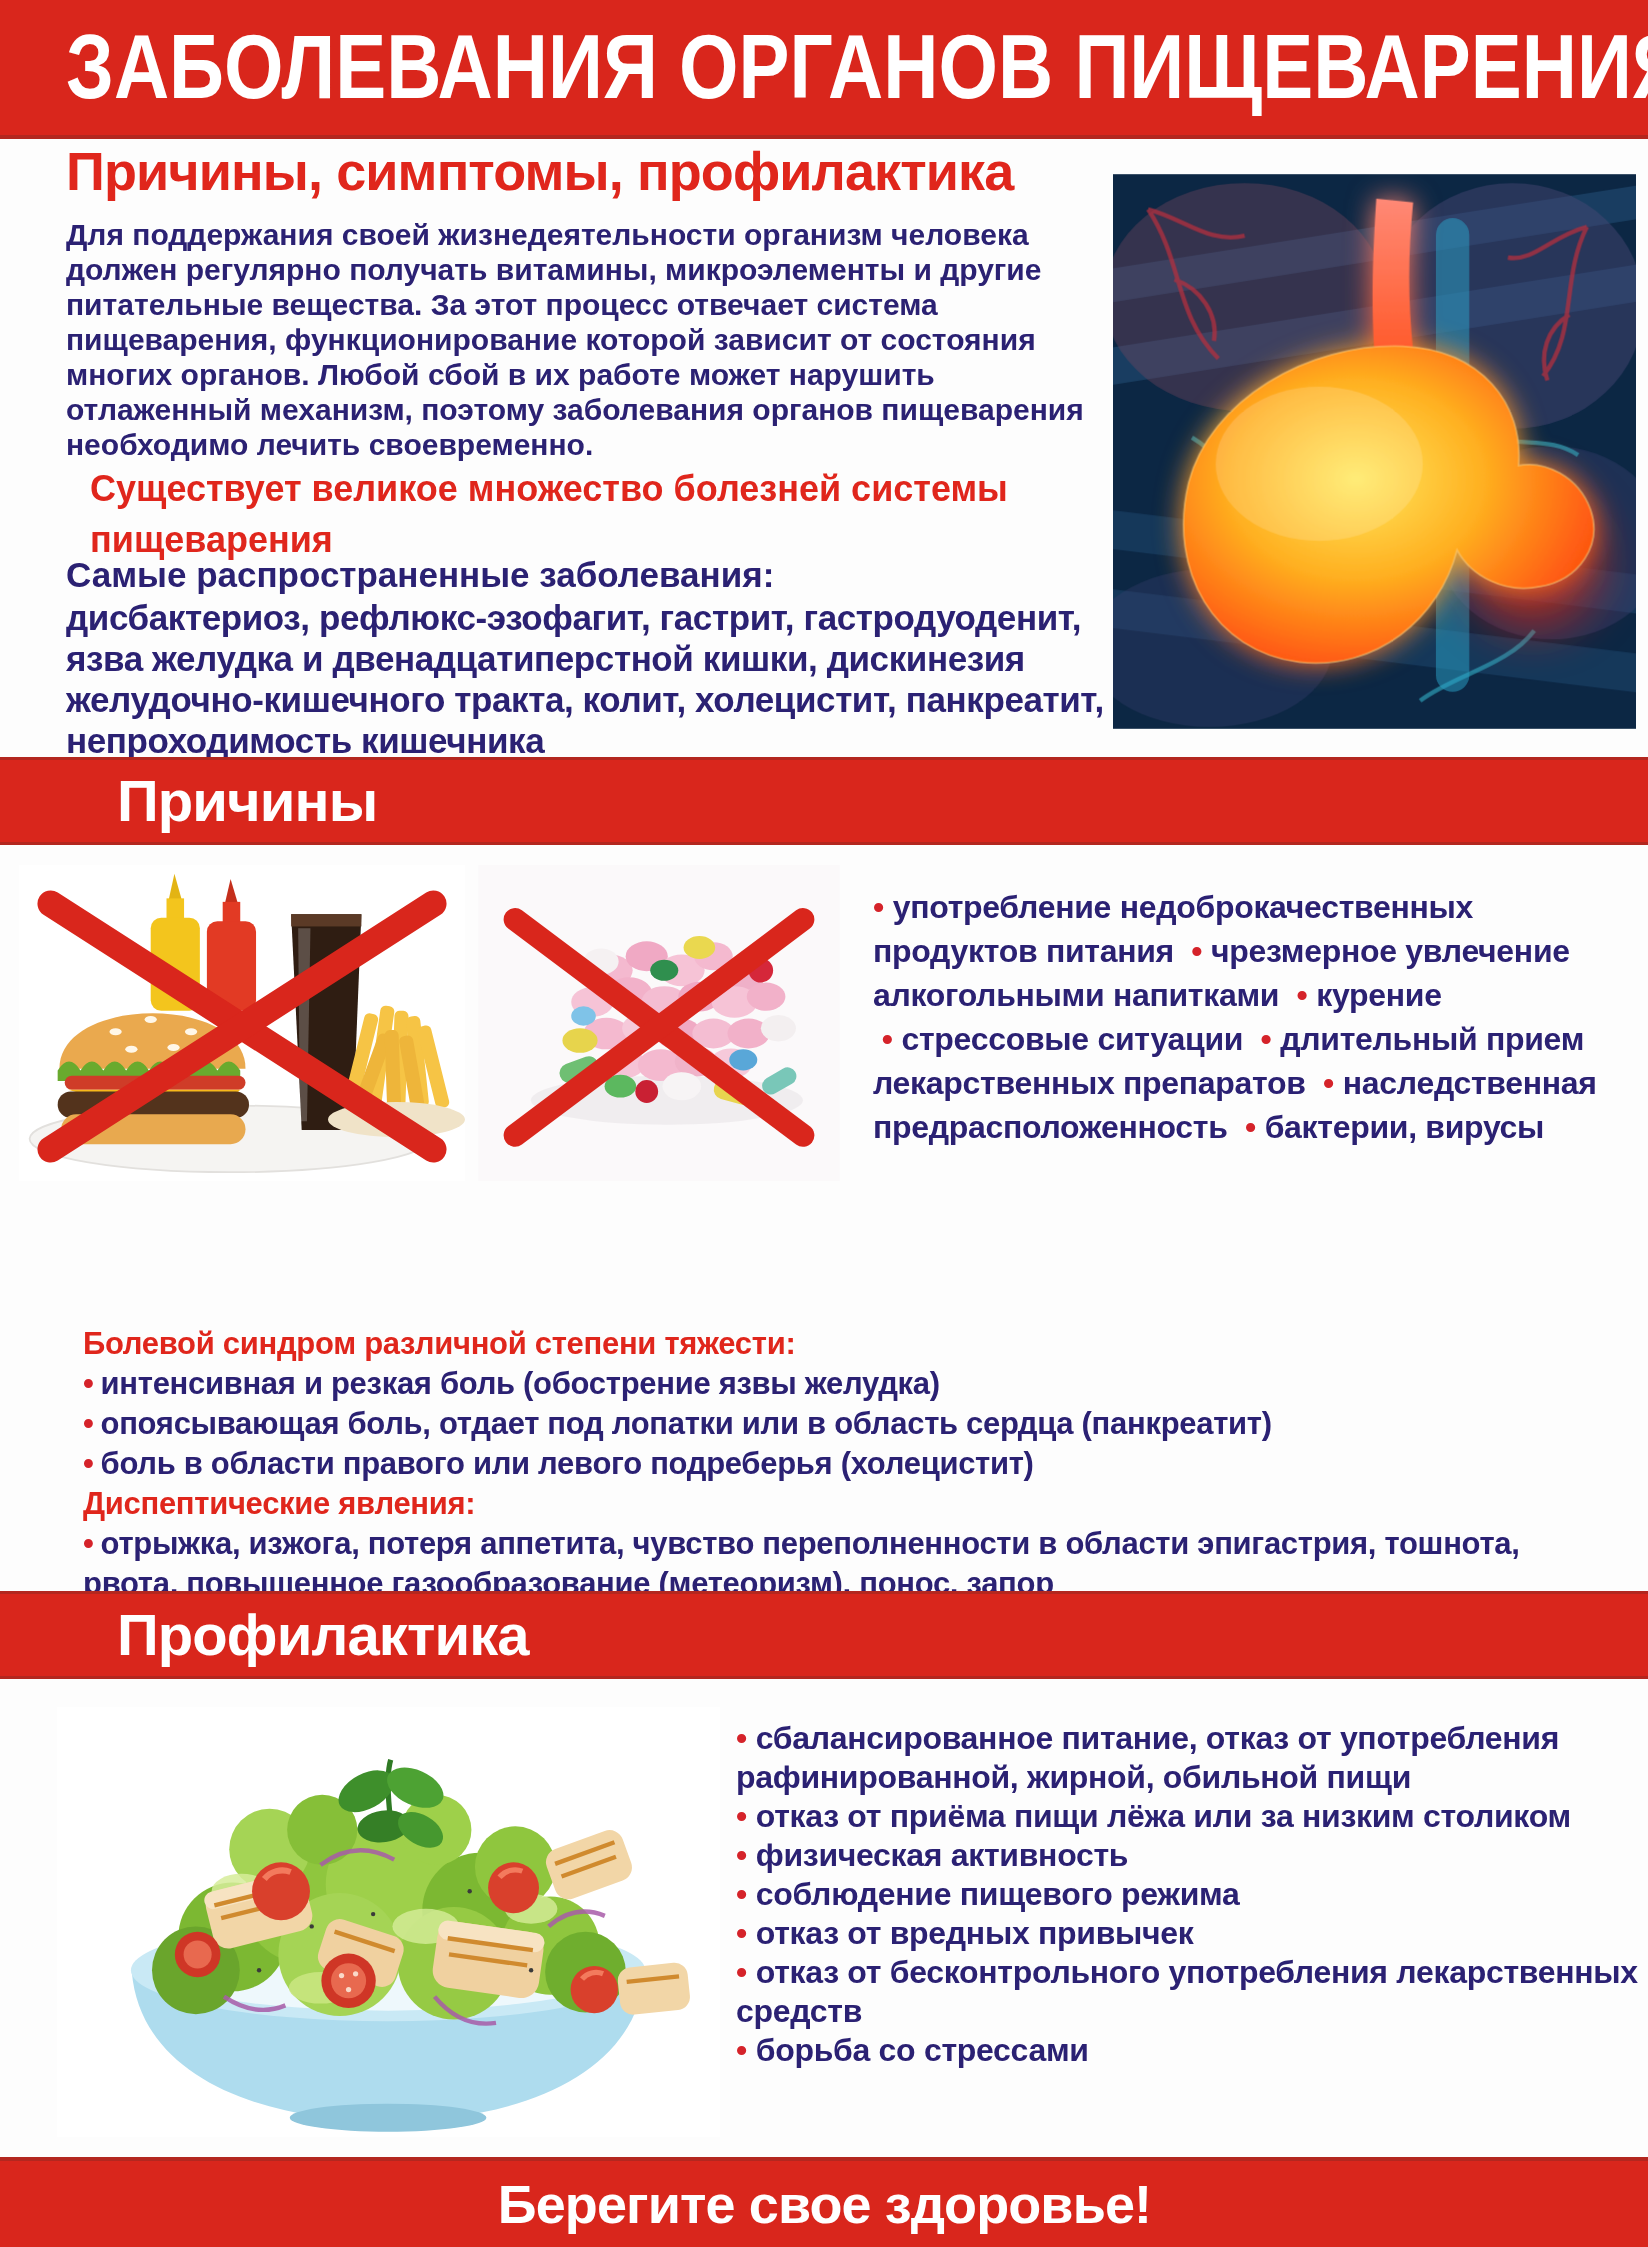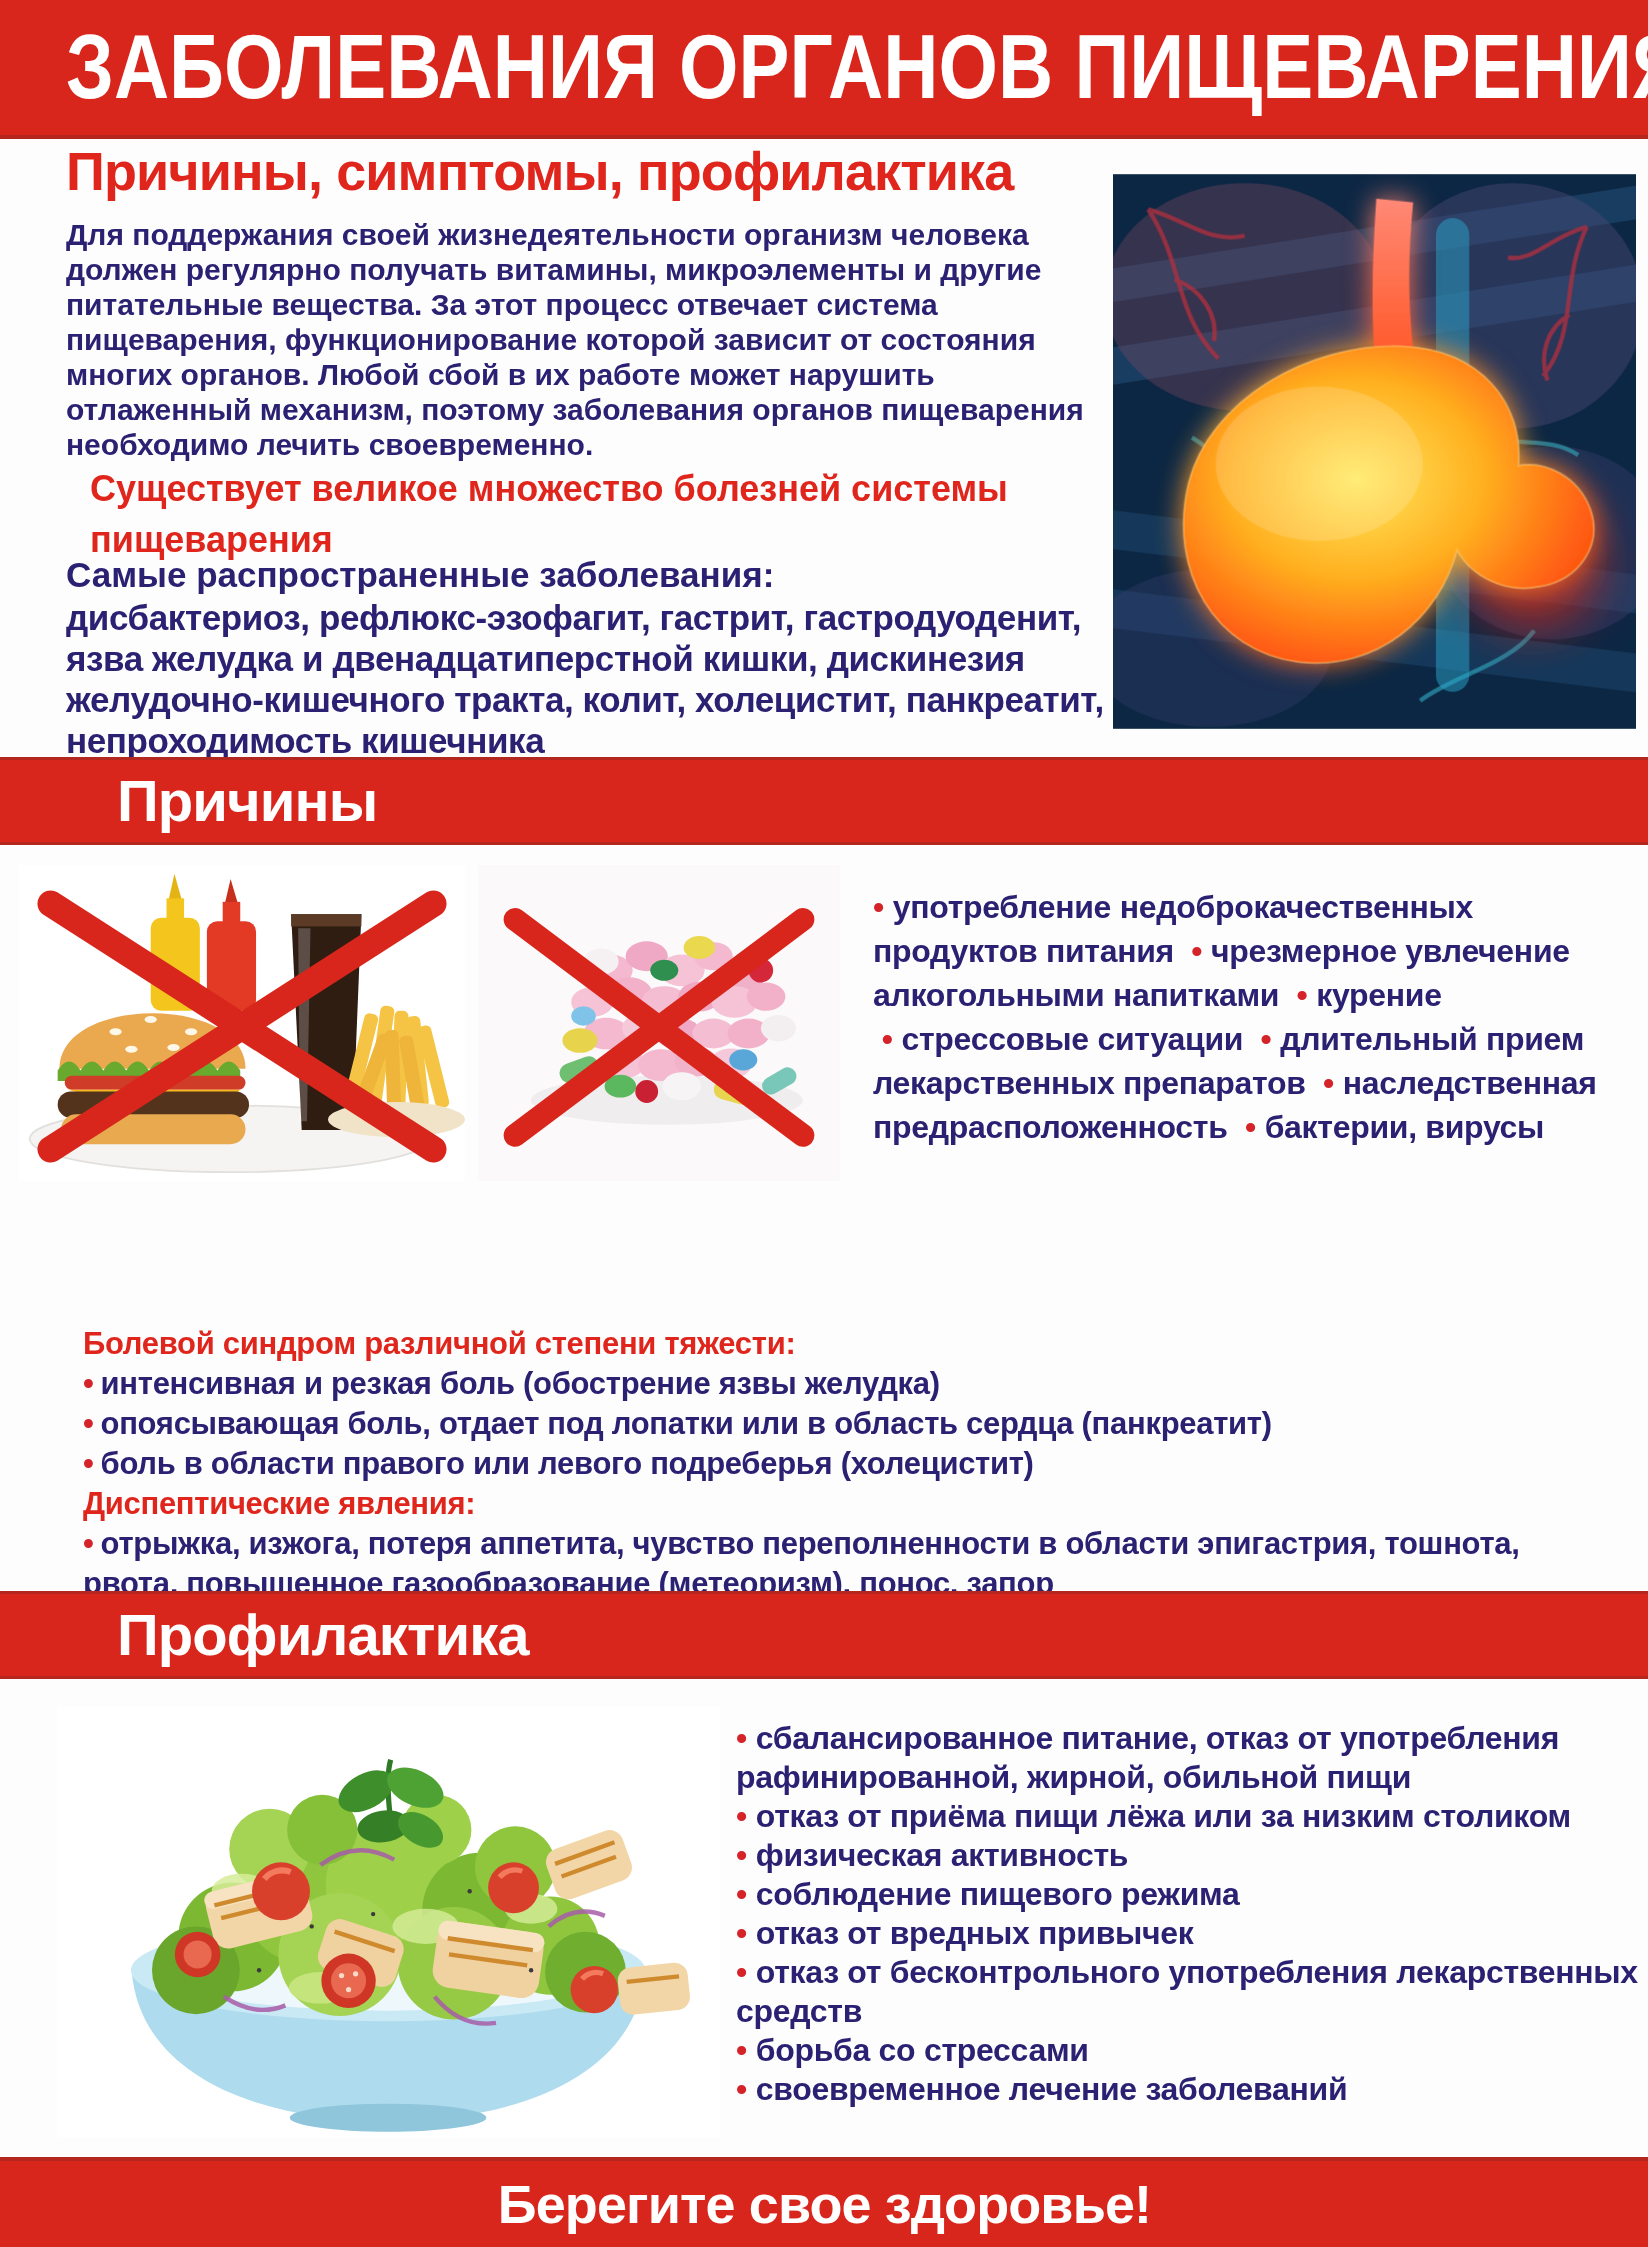--- a/index.html
+++ b/index.html
@@ -357,21 +357,20 @@
   </div>
 
   <div class="prevention-list">
     <div class="prev-item"><span class="dot">•</span><span>сбалансированное питание, отказ от употребления рафинированной, жирной, обильной пищи</span></div>
     <div class="prev-item"><span class="dot">•</span><span>отказ от приёма пищи лёжа или за низким столиком</span></div>
     <div class="prev-item"><span class="dot">•</span><span>физическая активность</span></div>
     <div class="prev-item"><span class="dot">•</span><span>соблюдение пищевого режима</span></div>
     <div class="prev-item"><span class="dot">•</span><span>отказ от вредных привычек</span></div>
     <div class="prev-item"><span class="dot">•</span><span>отказ от бесконтрольного употребления лекарственных средств</span></div>
     <div class="prev-item"><span class="dot">•</span><span>борьба со стрессами</span></div>
-    <div class="prev-item"><span class="dot">•</span><span>своевременное лечение заболеваний</span></div>
   </div>
 
   <div class="band footer-band">
     <div class="footer-text">Берегите свое здоровье!</div>
   </div>
 
 </div>
 
 
 </body></html>

